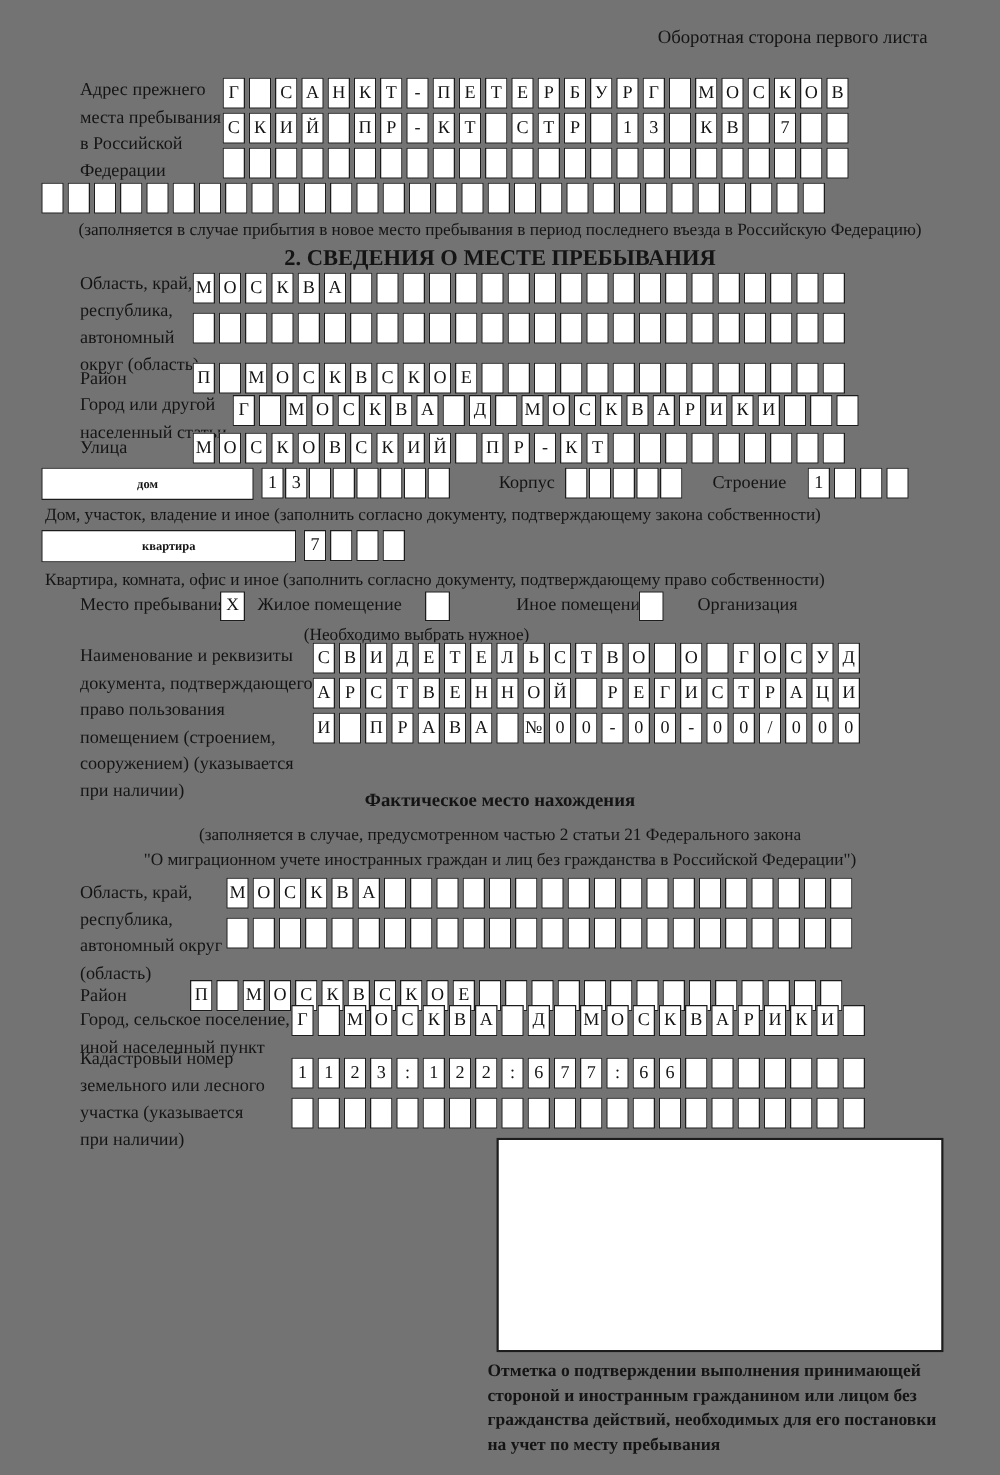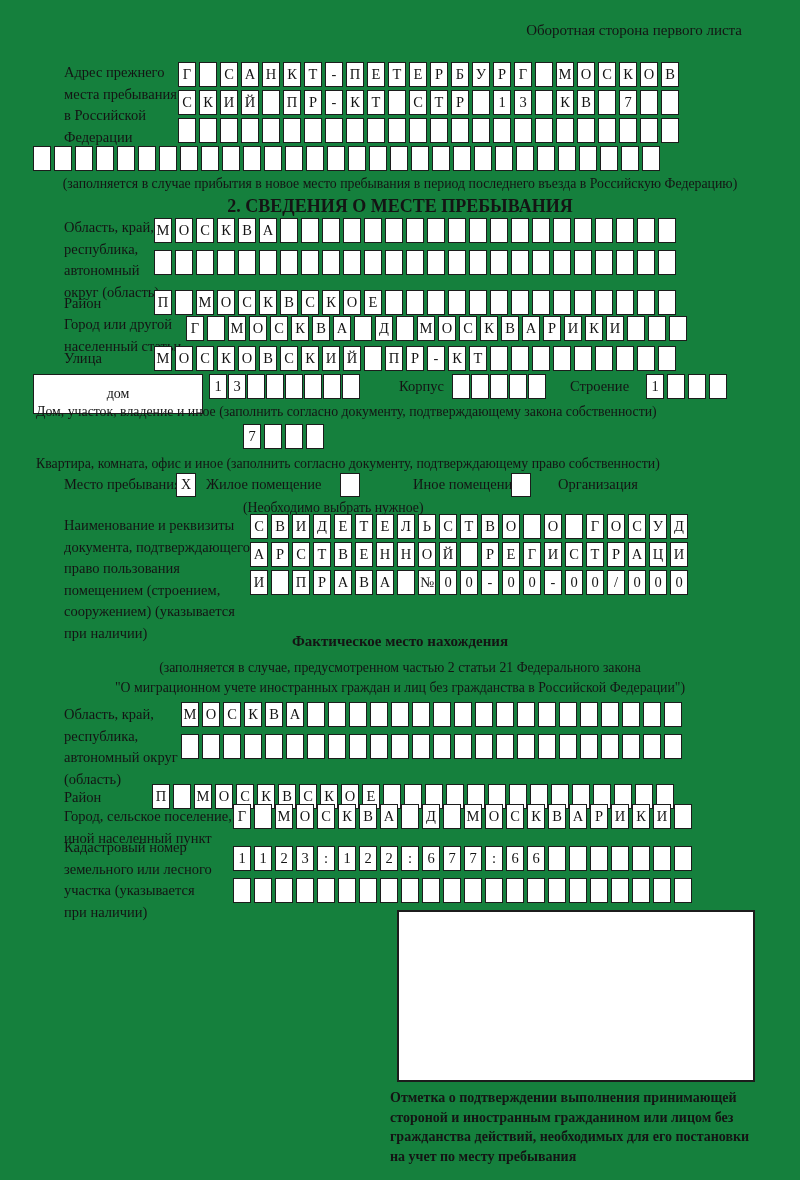--- a/index.html
+++ b/index.html
@@ -1,34 +1,34 @@
 <!DOCTYPE html>
 <html><head>
 <meta charset="utf-8">
 <style>
   html,body{margin:0;padding:0;background:#e8e8e8;}
   .page{
     position:relative;width:800px;height:1180px;margin:0 auto;
-    background:#15803d;color:#141414;
+    background:#737373;color:#141414;
     font-family:"Liberation Serif","DejaVu Serif",serif;
     overflow:hidden;
   }
   .abs{position:absolute;}
   .ml{white-space:pre-line;line-height:21.5px;font-size:14.5px;}
   .lbl{font-size:14.5px;}
   .cells{display:flex;gap:3px;}
   .cell{
     box-sizing:border-box;flex:0 0 auto;
     width:18px;height:25px;border:1.6px solid #1c1c1c;background:#fff;
     display:flex;align-items:center;justify-content:center;
     font-size:14.5px;line-height:1;
   }
   .lblbox{
-    box-sizing:border-box;height:40px;border:1.6px solid #1c1c1c;background:#fff;
-    display:flex;align-items:center;justify-content:center;font-size:14px;
+    box-sizing:border-box;height:26px;border:1.6px solid #1c1c1c;background:#fff;
+    display:flex;align-items:center;justify-content:center;font-size:10px;font-weight:bold;
   }
   .chk{
     box-sizing:border-box;width:20px;height:24px;border:1.6px solid #1c1c1c;background:#fff;
     display:flex;align-items:center;justify-content:center;font-size:14px;
   }
   .caption{font-size:13.8px;}
   .center-line{left:0;width:100%;text-align:center;}
   .title{font-weight:bold;font-size:18px;}
   .stampbox{box-sizing:border-box;border:2px solid #1c1c1c;background:#fff;}
   .stampnote{white-space:pre-line;text-align:left;font-size:14px;line-height:19.5px;font-weight:bold;}
@@ -325,20 +325,21 @@
     </div>
   <div class="abs lbl" style="left:570px;top:378px;">Строение</div>
   <div class="abs cells" style="left:646px;top:374px;">
       <div class="cell">1</div>
       <div class="cell"></div>
       <div class="cell"></div>
       <div class="cell"></div>
     </div>
   <div class="abs caption" style="left:36px;top:404px;">Дом, участок, владение и иное (заполнить согласно документу, подтверждающему закона собственности)</div>
 
+  <div class="abs lblbox" style="left:33px;top:424px;width:204px;">квартира</div>
   <div class="abs cells" style="left:243px;top:424px;">
       <div class="cell">7</div>
       <div class="cell"></div>
       <div class="cell"></div>
       <div class="cell"></div>
     </div>
   <div class="abs caption" style="left:36px;top:456px;">Квартира, комната, офис и иное (заполнить согласно документу, подтверждающему право собственности)</div>
 
   <div class="abs lbl" style="left:64px;top:476px;">Место пребывания:</div>
   <div class="abs chk" style="left:176px;top:473px;">X</div>

